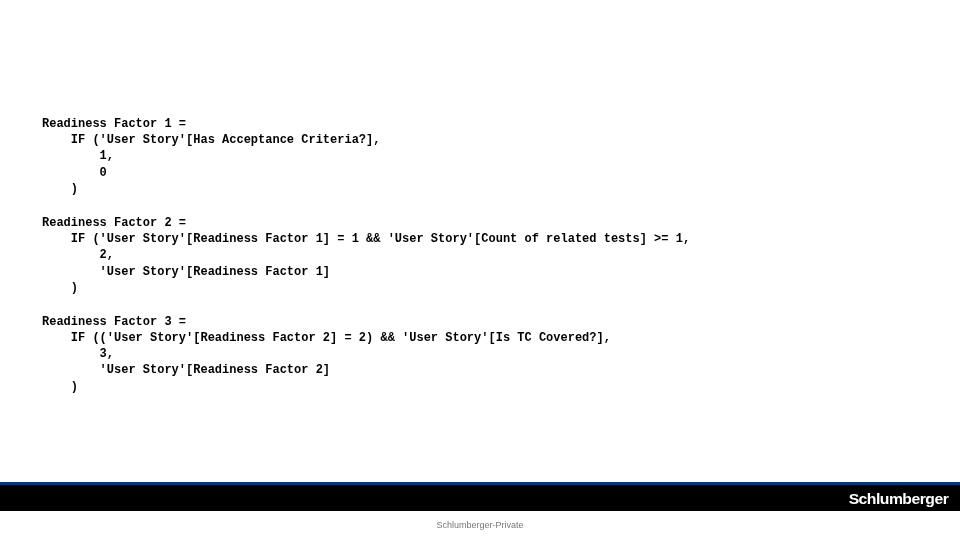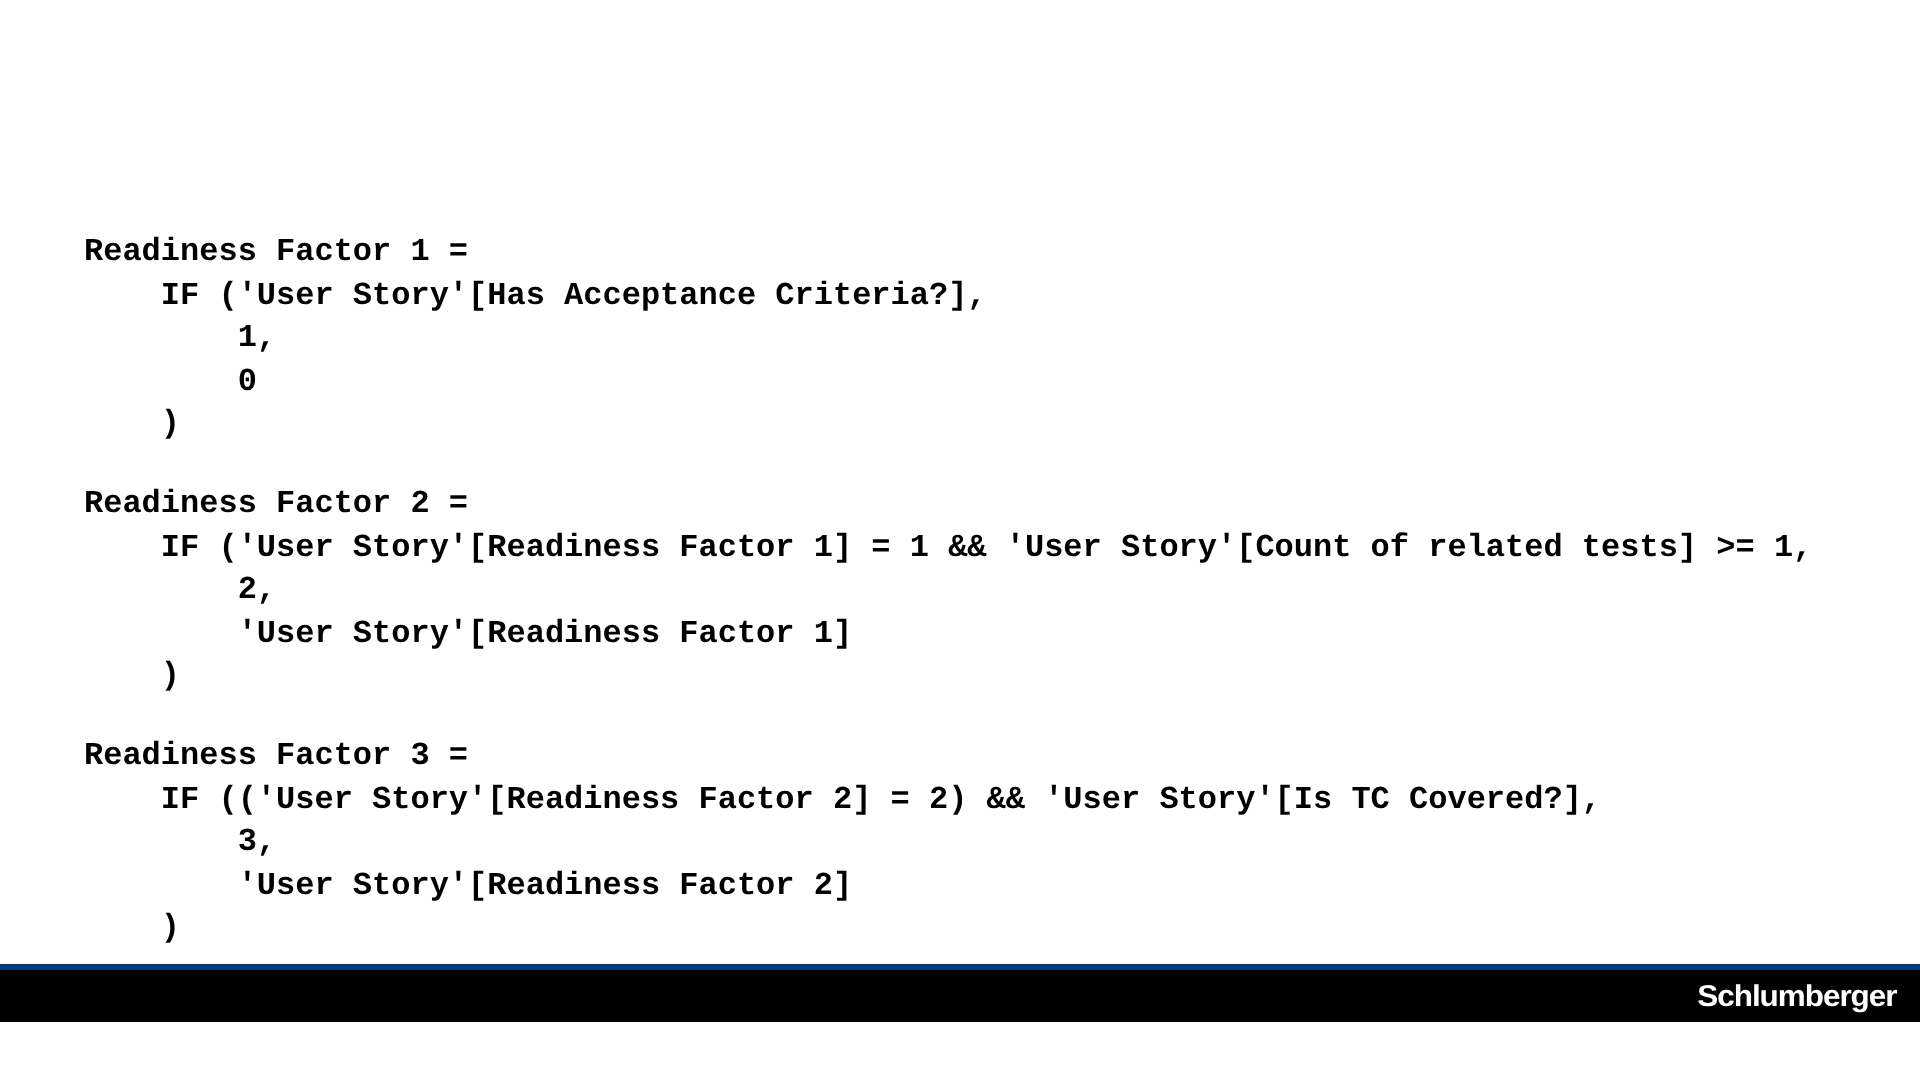--- a/index.html
+++ b/index.html
@@ -20,21 +20,21 @@
     font-family: Arial, Helvetica, sans-serif;
   }
   .code-area {
     position: absolute;
     top: 116px;
     left: 42px;
     right: 42px;
   }
   .code-block {
     font-family: "Courier New", Courier, monospace;
-    font-size: 16px;
+    font-size: 12px;
     font-weight: bold;
     line-height: 1.35;
     color: #000;
     white-space: pre;
     margin-bottom: 18px;
   }
   .footer-bar {
     position: absolute;
     left: 0;
     bottom: 29px;
@@ -92,14 +92,15 @@
     <pre class="code-block">Readiness Factor 3 = 
     IF (('User Story'[Readiness Factor 2] = 2) &amp;&amp; 'User Story'[Is TC Covered?],
         3,
         'User Story'[Readiness Factor 2]
     )</pre>
   </div>
 
   <div class="footer-accent"></div>
   <div class="footer-bar"></div>
   <div class="brand">Schlumberger</div>
+  <div class="confidential">Schlumberger-Private</div>
 
 </div>
 
 </body></html>

